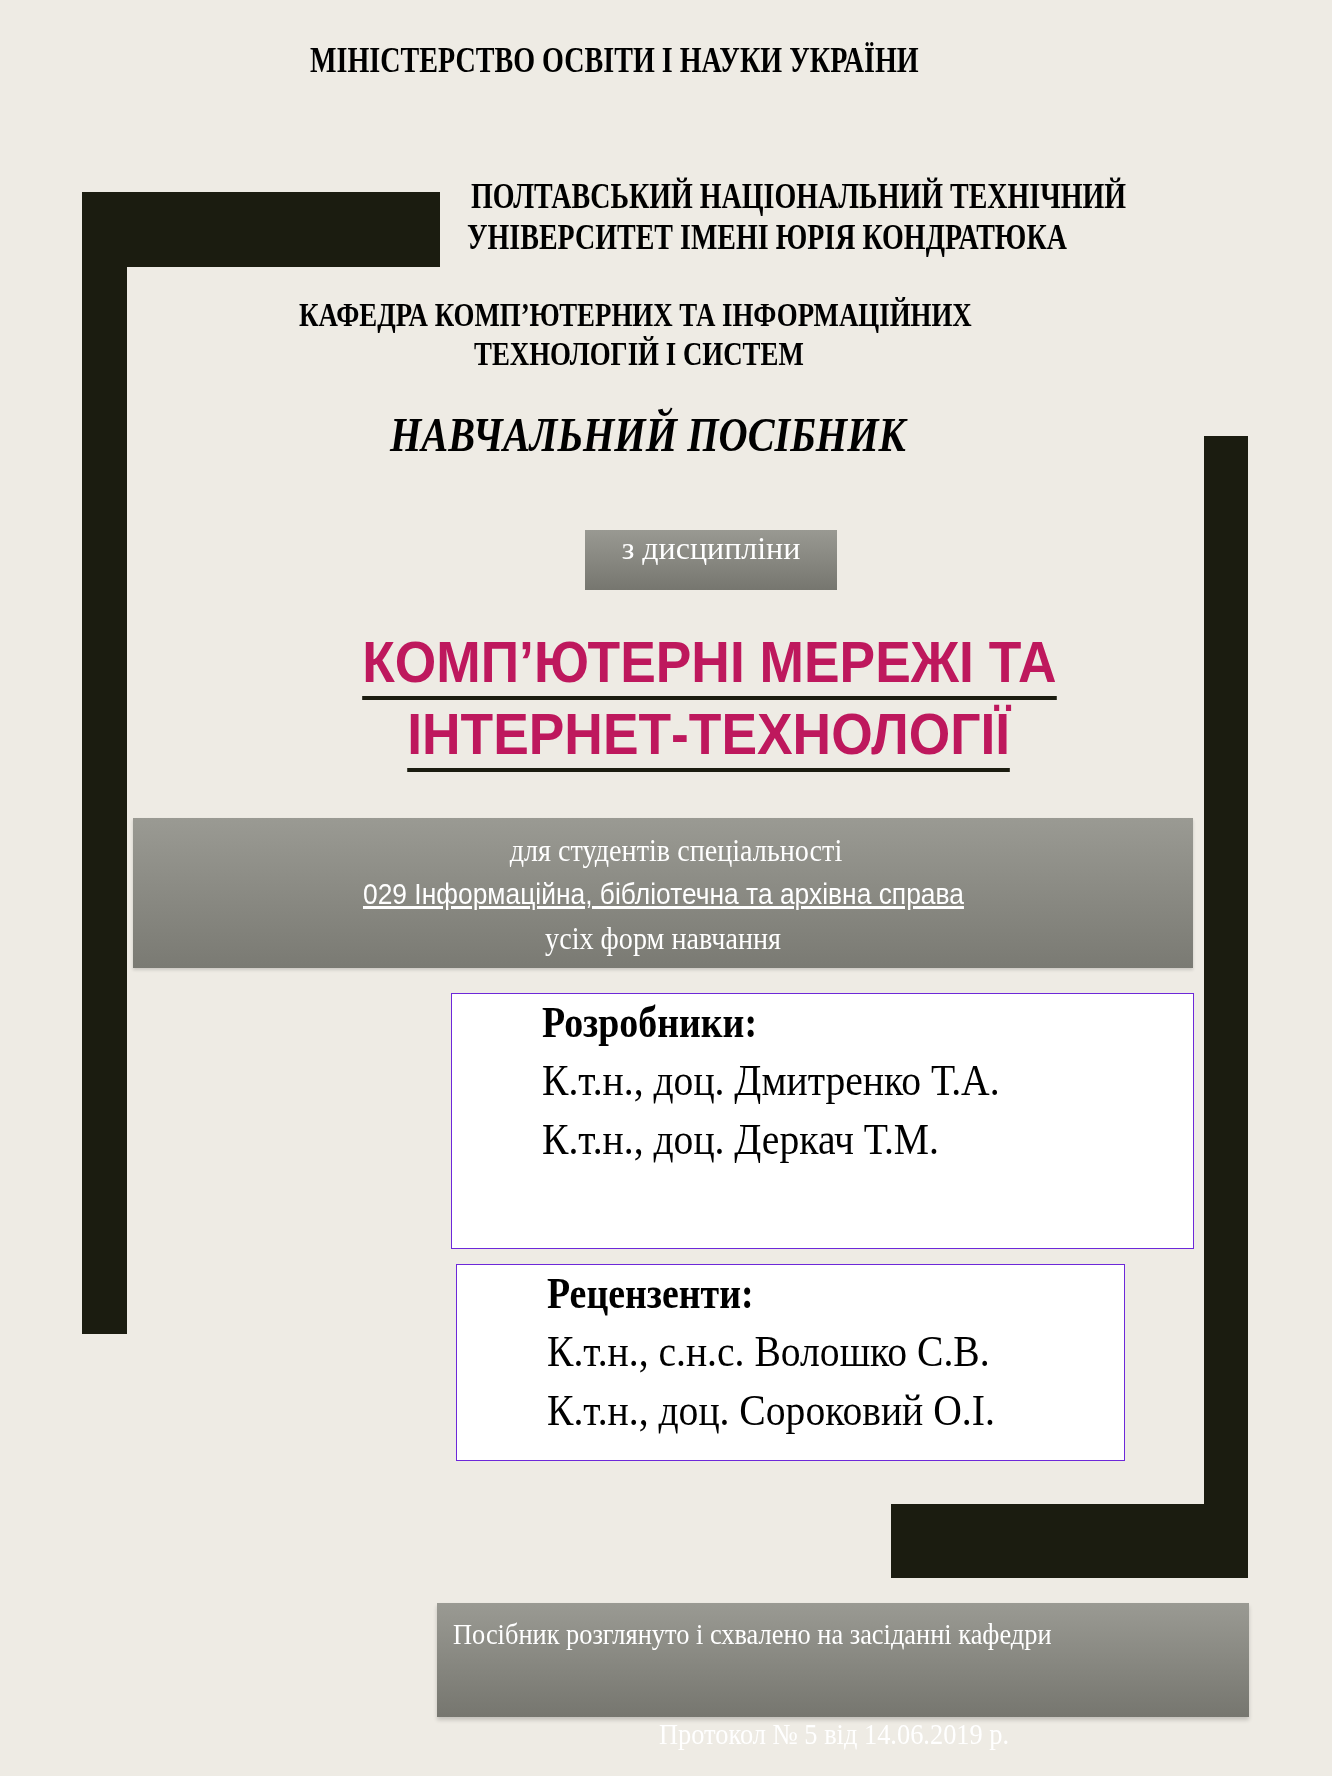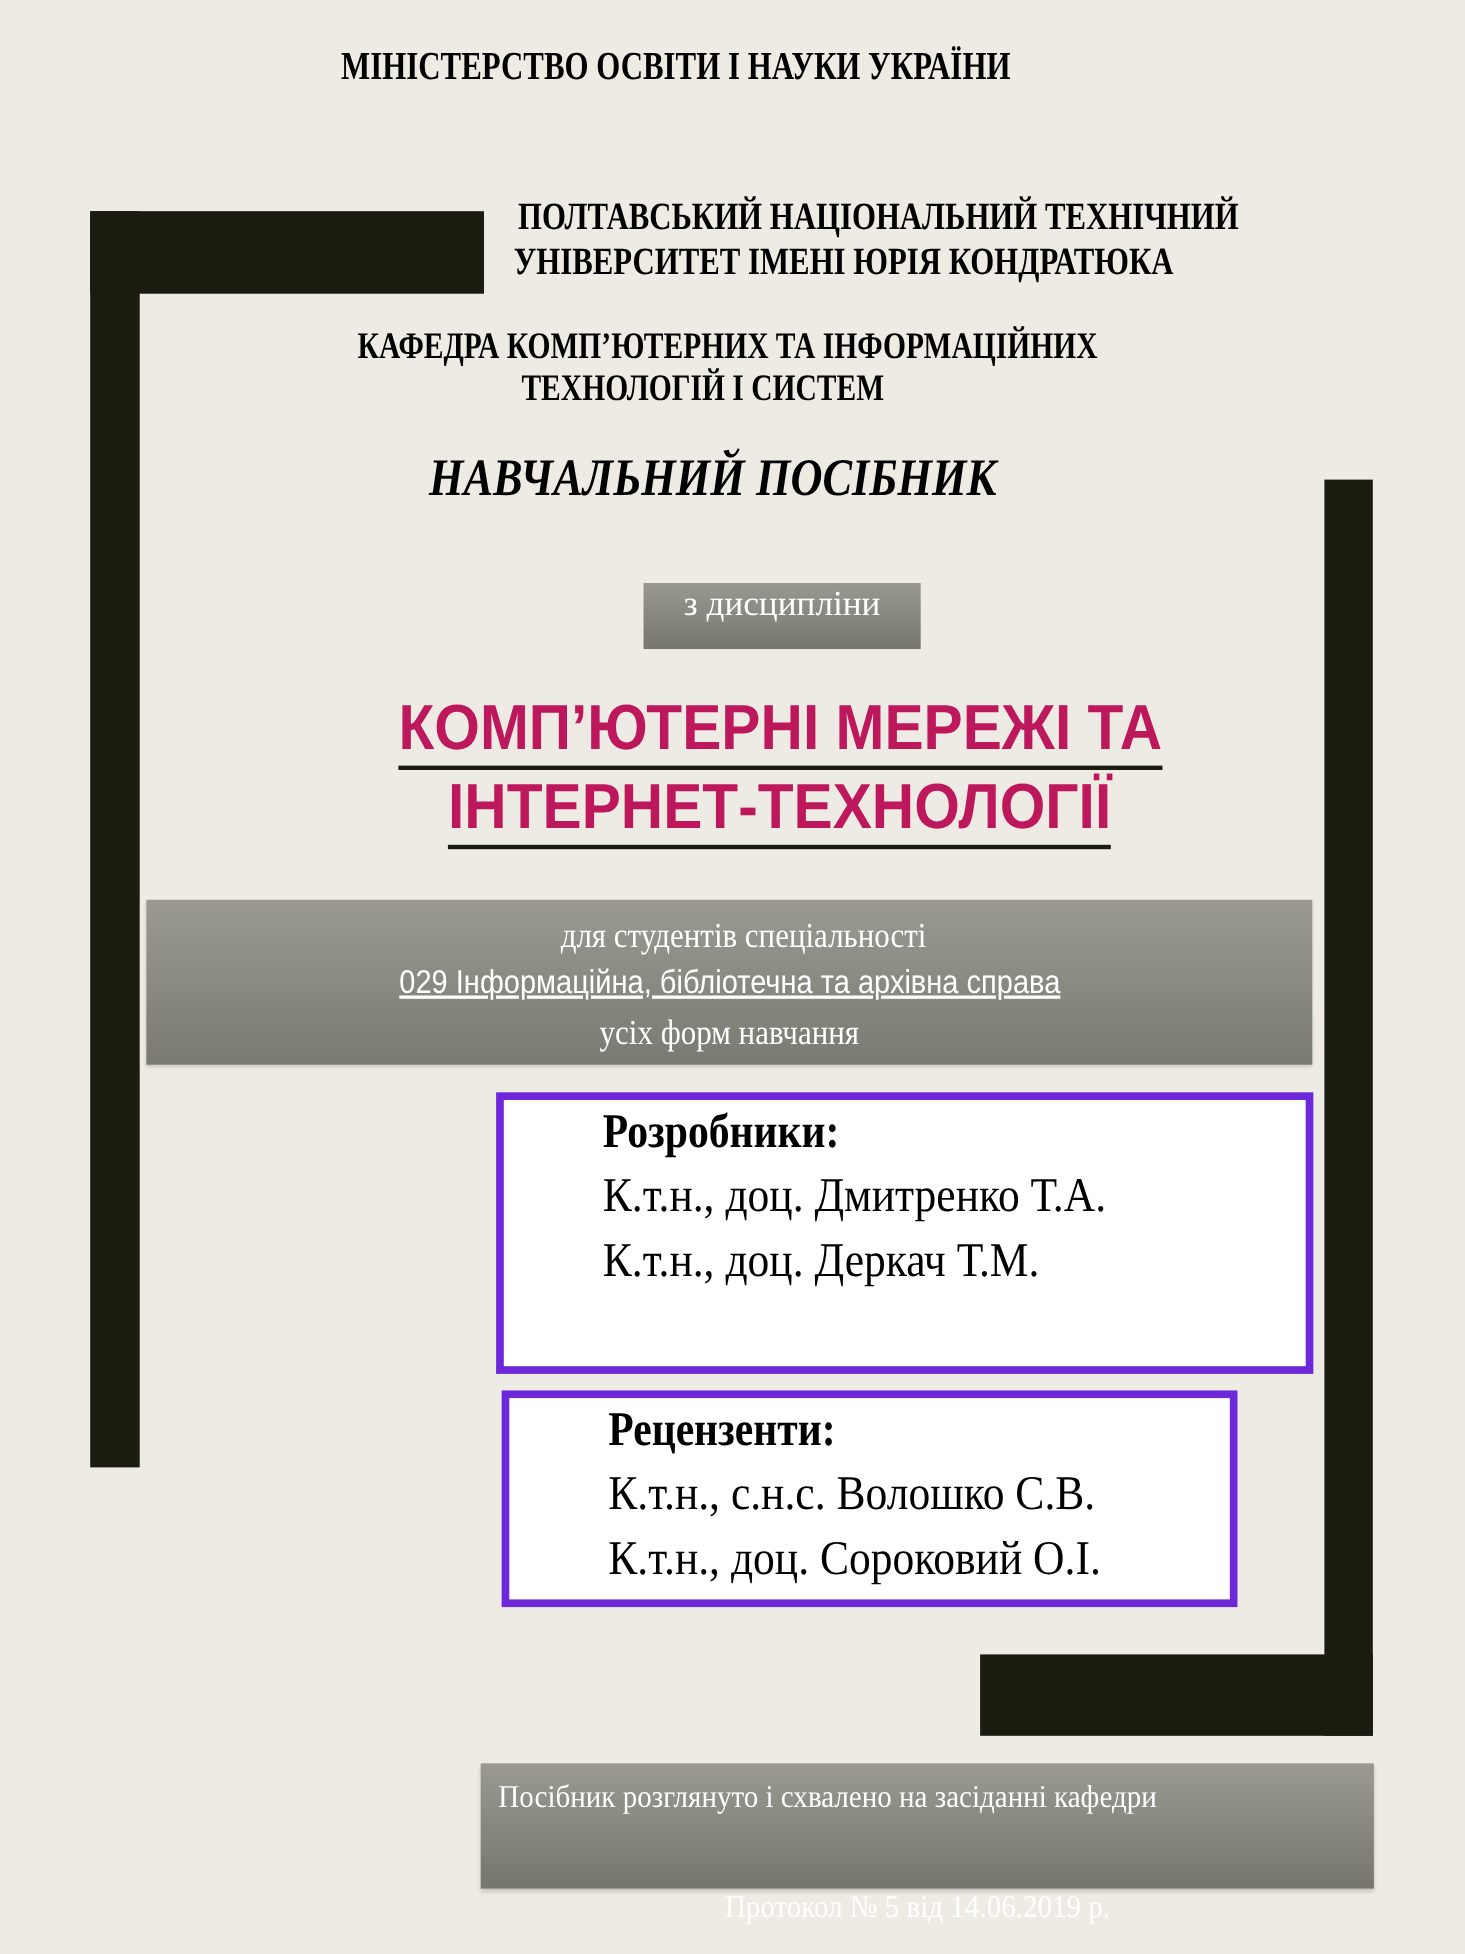--- a/index.html
+++ b/index.html
@@ -19,21 +19,21 @@
       left: 310px; top: 40px;
       font-weight: bold; font-size: 36px; line-height: 40px;
     }
     .ministry .cond { transform: scaleX(0.78); }
 
     .univ1 { left: 471px; top: 178px; font-weight: bold; font-size: 35px; line-height: 38px; }
     .univ1 .cond { transform: scaleX(0.80); }
     .univ2 { left: 467px; top: 219px; font-weight: bold; font-size: 35px; line-height: 38px; }
     .univ2 .cond { transform: scaleX(0.80); }
 
-    .dept1 { left: 299px; top: 296px; font-weight: bold; font-size: 34px; line-height: 38px; margin-left: 26px; }
+    .dept1 { left: 299px; top: 296px; font-weight: bold; font-size: 34px; line-height: 38px; }
     .dept1 .cond { transform: scaleX(0.79); }
     .dept2 { left: 474px; top: 335px; font-weight: bold; font-size: 34px; line-height: 38px; }
     .dept2 .cond { transform: scaleX(0.79); }
 
     .doctype {
       left: 390px; top: 409px;
       font-weight: bold; font-style: italic; font-size: 48px; line-height: 52px;
     }
     .doctype .cond { transform: scaleX(0.84); }
 
@@ -72,21 +72,21 @@
       position: absolute; left: 0; right: 0; top: 56px;
       font-family: "Liberation Sans", sans-serif; font-size: 30px; line-height: 40px;
     }
     .spec-box .l2 .cond { transform: scaleX(0.88); transform-origin: center top; text-decoration: underline; }
     .spec-box .l3 { position: absolute; left: 0; right: 0; top: 100px; font-size: 32px; line-height: 40px; }
     .spec-box .l3 .cond { transform: scaleX(0.88); transform-origin: center top; }
 
     .card {
       position: absolute;
       background: #fff;
-      border: 7px solid #6d28d9;
+      border: 1px solid #6d28d9;
       box-sizing: border-box;
     }
     .dev-card { left: 451px; top: 993px; width: 743px; height: 256px; }
     .rev-card { left: 456px; top: 1264px; width: 669px; height: 197px; }
     .card .head { position: absolute; font-weight: bold; font-size: 44px; line-height: 50px; }
     .card .head .cond { transform: scaleX(0.86); }
     .card .person { position: absolute; font-size: 44px; line-height: 50px; }
     .card .person .cond { transform: scaleX(0.90); }
 
     .approval {

